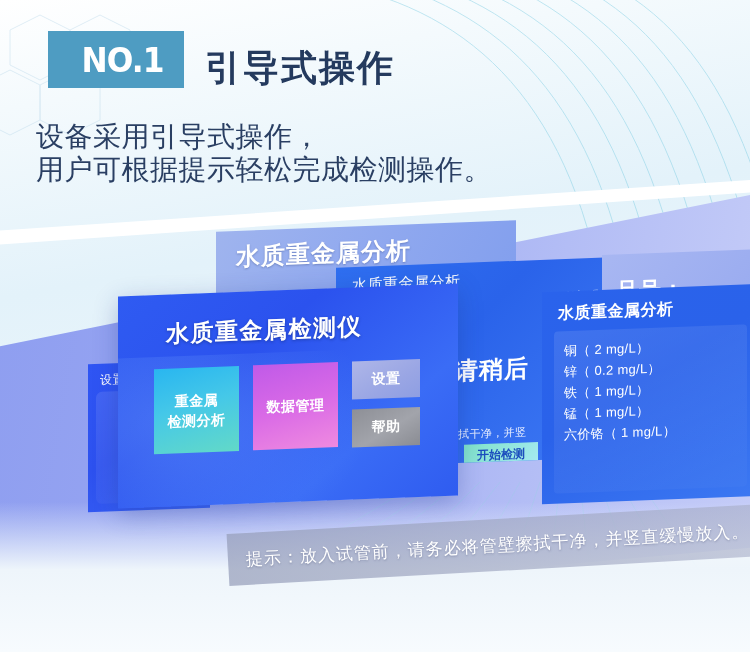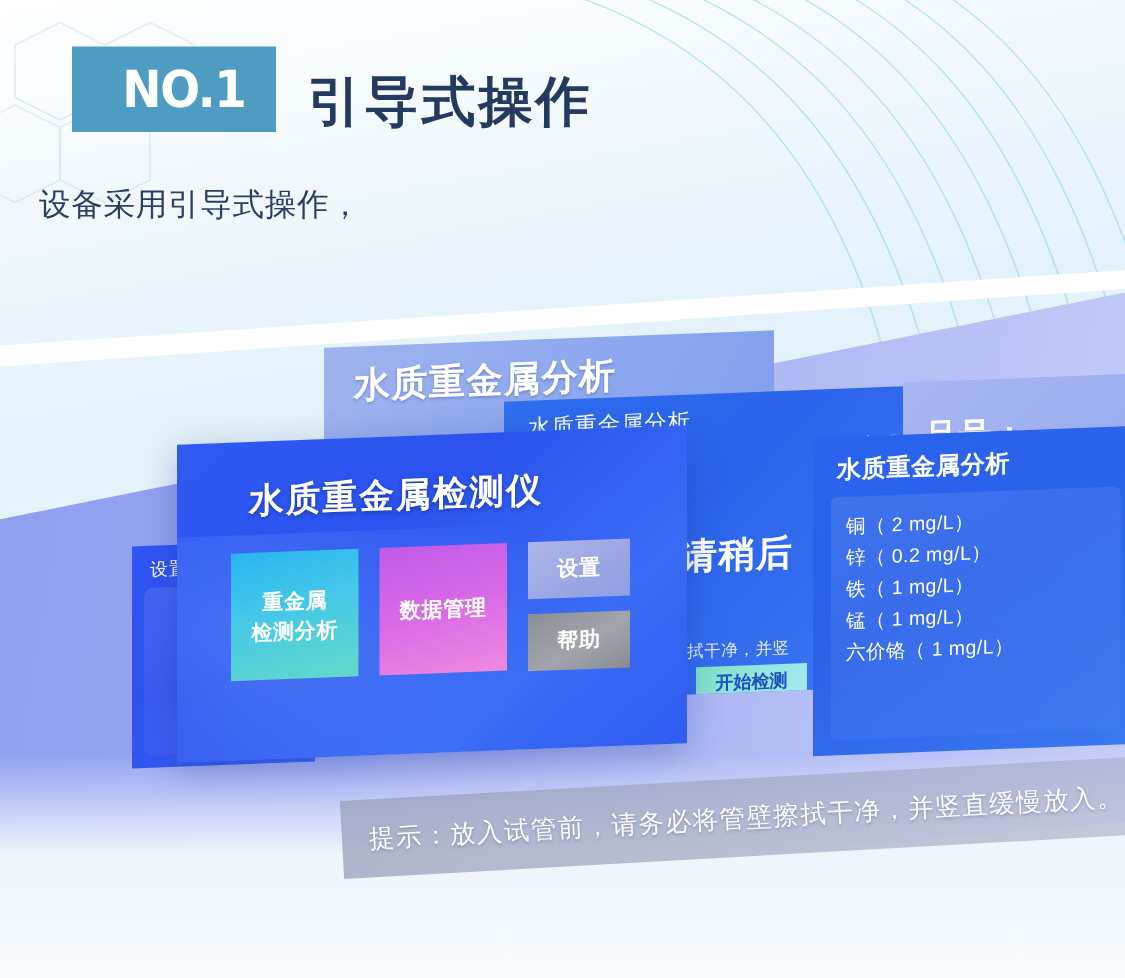--- a/index.html
+++ b/index.html
@@ -46,22 +46,22 @@
   }
   .badge-text {
     color:#ffffff; font-size:34px; font-weight:bold; letter-spacing:-1px;
     font-family:"DejaVu Sans", sans-serif; transform: scaleX(.92);
   }
   .headline {
     position:absolute; left:205px; top:44px;
     font-size:36px; font-weight:bold; color:#243a5e; letter-spacing:2px;
   }
   .subline {
-    position:absolute; left:26px; top:120px;
-    font-size:21px; line-height:33px; color:#2a3f63; letter-spacing:.5px;
+    position:absolute; left:36px; top:120px;
+    font-size:28px; line-height:33px; color:#2a3f63; letter-spacing:.5px;
   }
 
   
   .scr { position:absolute; overflow:hidden; }
 
   
   .scr-back {
     left:216px; top:226px; width:300px; height:178px;
     background:linear-gradient(120deg,#9fb4ee 0%,#8fa8ef 45%,#7d9bed 100%);
     transform: skewY(-2.2deg);
@@ -253,20 +253,21 @@
   </svg>
 
   <div class="lower-fade"></div>
 
   <div class="badge">
     <span class="badge-text">NO.1</span>
   </div>
   <div class="headline">引导式操作</div>
   <div class="subline">
     <div>设备采用引导式操作，</div>
+    <div>用户可根据提示轻松完成检测操作。</div>
   </div>
 
   <div class="scr scr-back">
     <div class="title">水质重金属分析</div>
   </div>
 
   <div class="scr scr-mid">
     <div class="title">水质重金属分析</div>
     <div class="stamp">
       <div>2022年2月10日</div>

